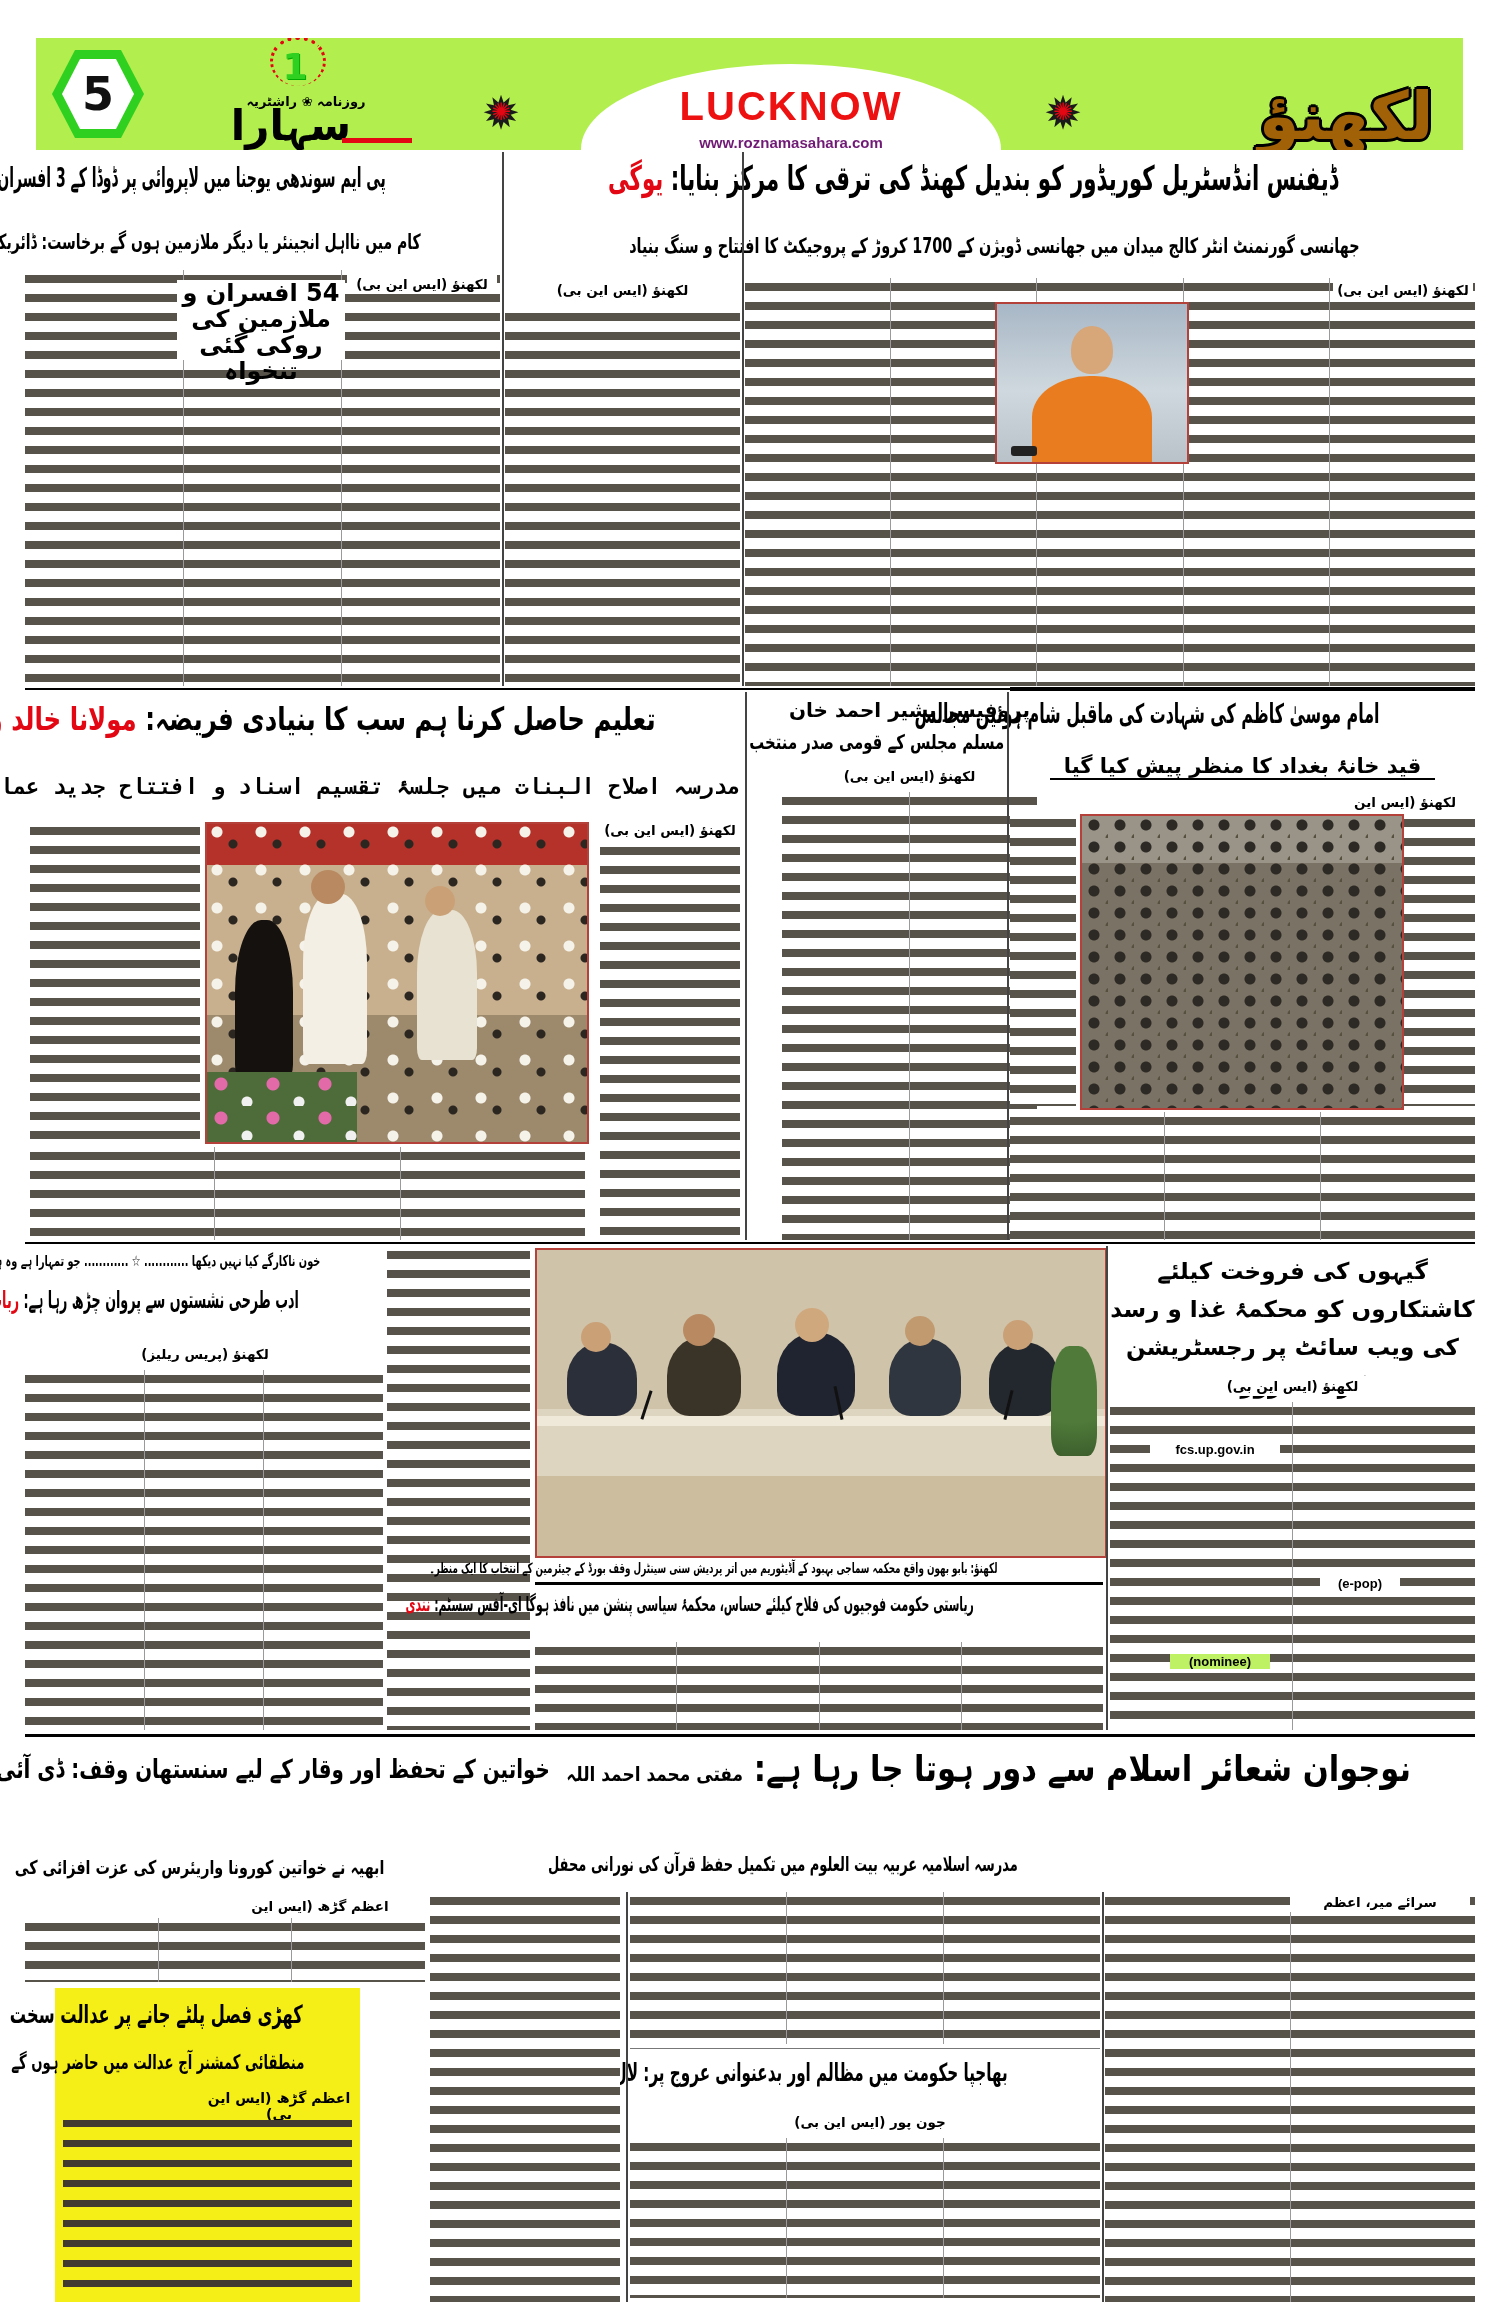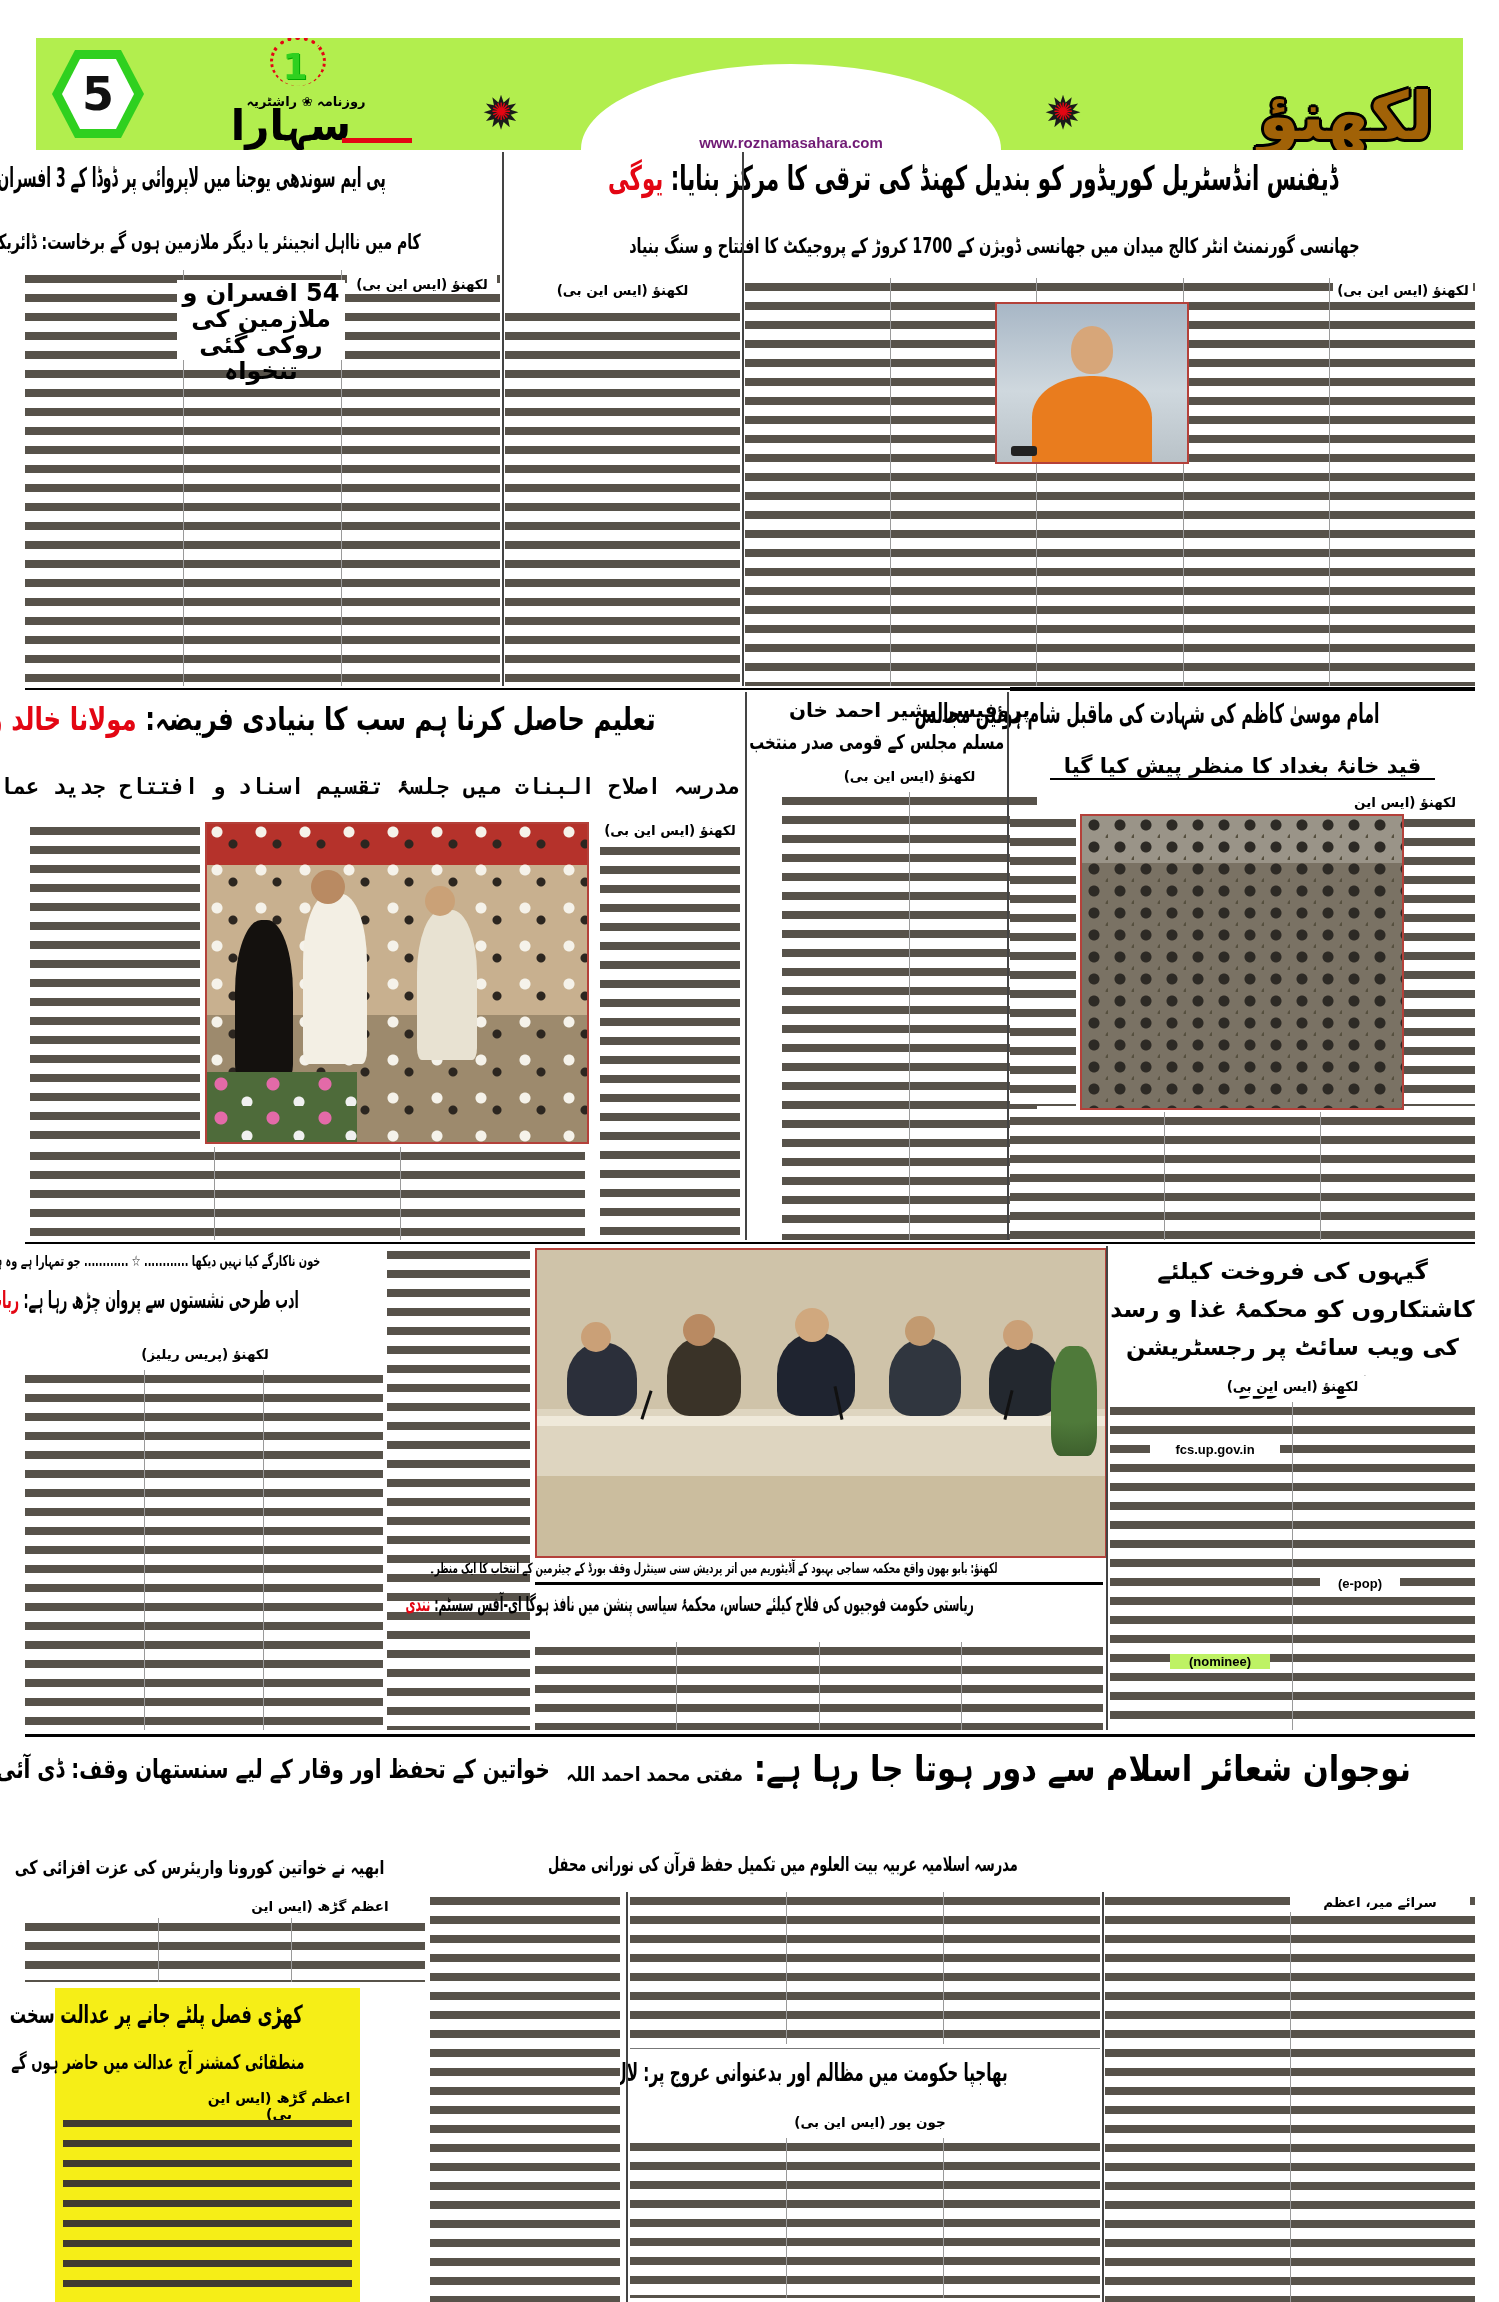--- a/index.html
+++ b/index.html
@@ -62,20 +62,21 @@
     </div>
     <div class="abs edbadge">
       <div class="edarc"></div>
       <div class="ednum">1</div>
     </div>
     <div class="abs brandsmall rtl b ctr">روزنامہ ❀ راشٹریہ</div>
     <div class="abs brandname rtl b ctr">سہارا</div>
     <div class="abs brandrule"></div>
 
     <div class="abs dome"></div>
+    <div class="abs lucknow ctr">LUCKNOW</div>
     <div class="abs website ctr">www.roznamasahara.com</div>
 
     <div class="abs burst" style="left:438px;top:48px;">
       <span>✹<span class="inner">✺</span></span></div>
     <div class="abs burst" style="left:1000px;top:48px;">
       <span>✹<span class="inner">✺</span></span></div>
 
     <div class="abs cityur b">لکھنؤ</div>
   </div>
 

